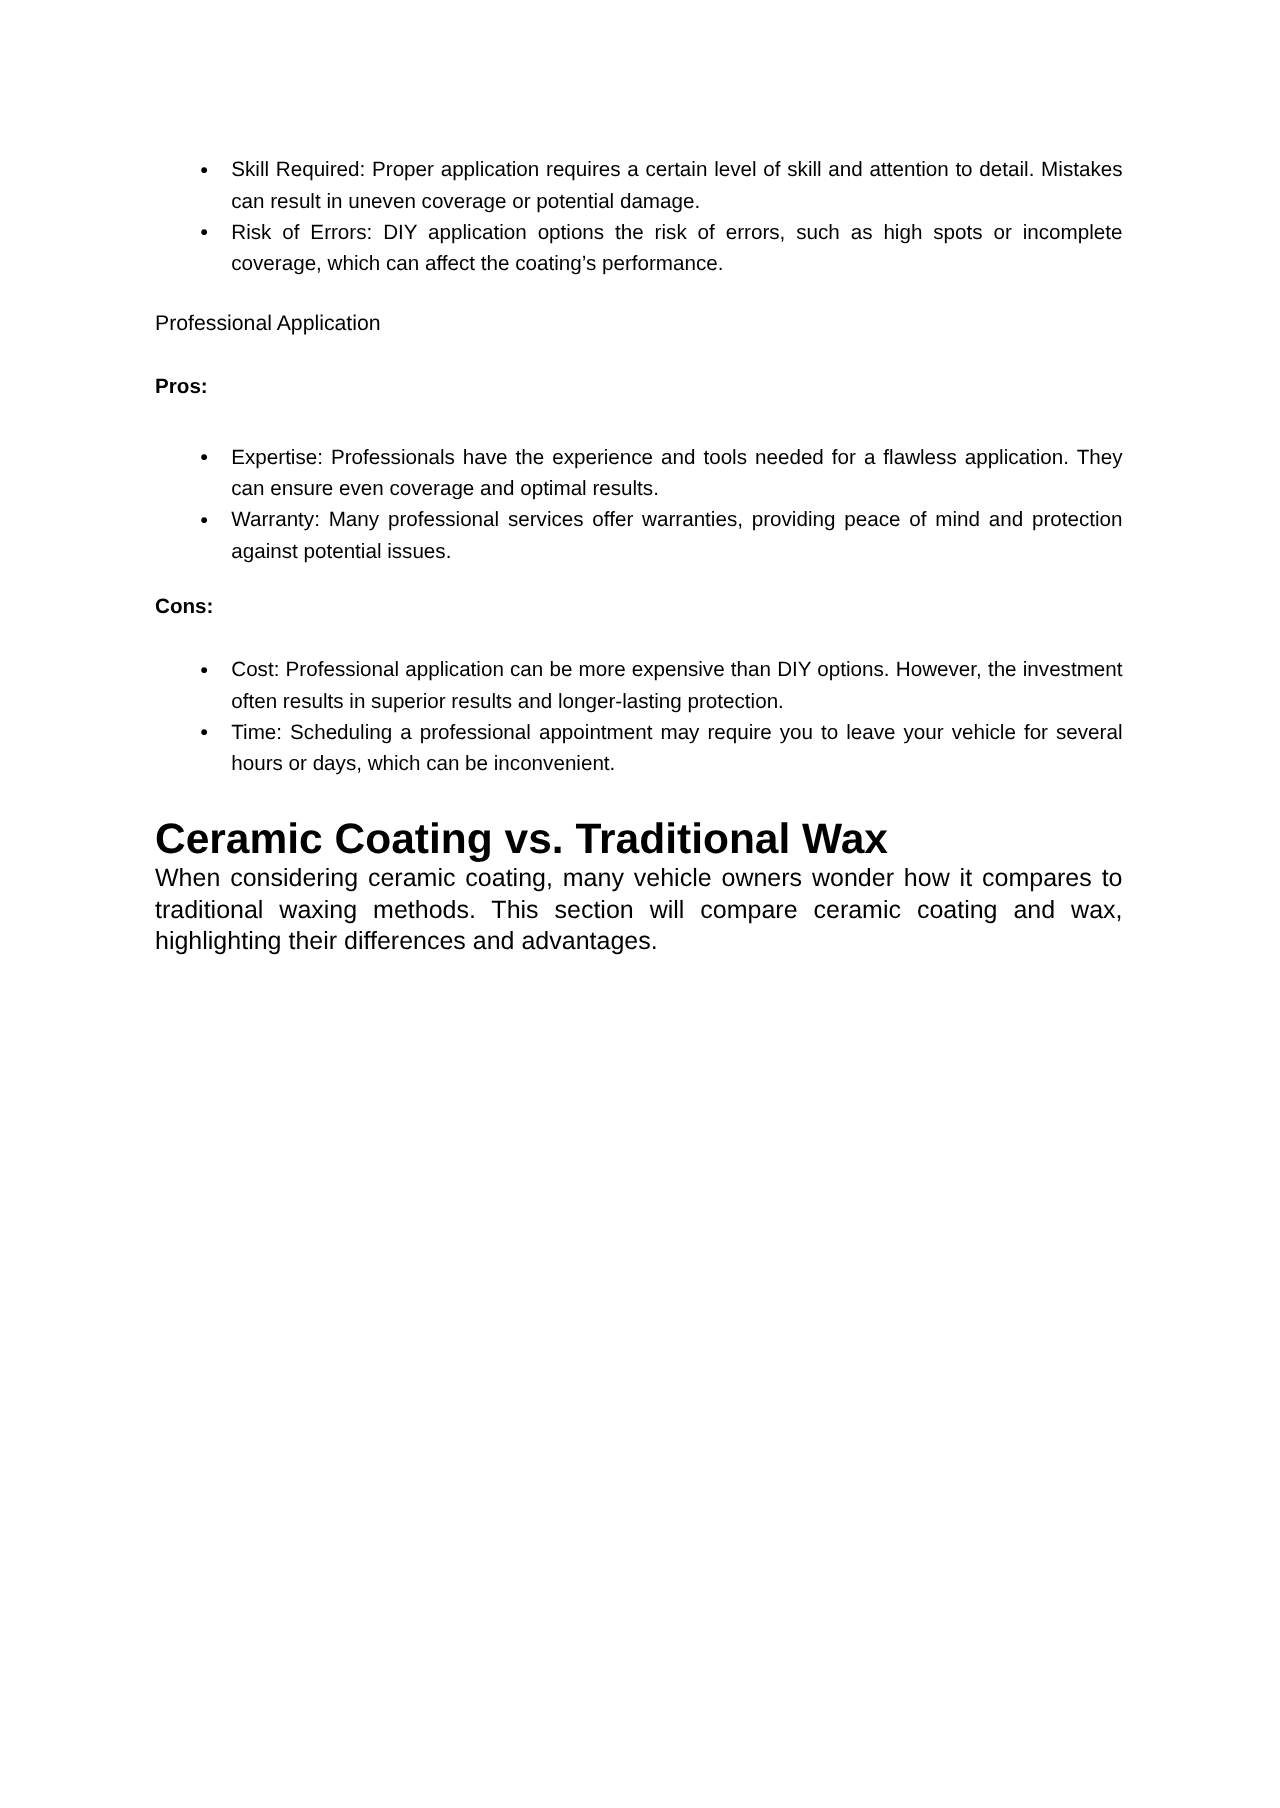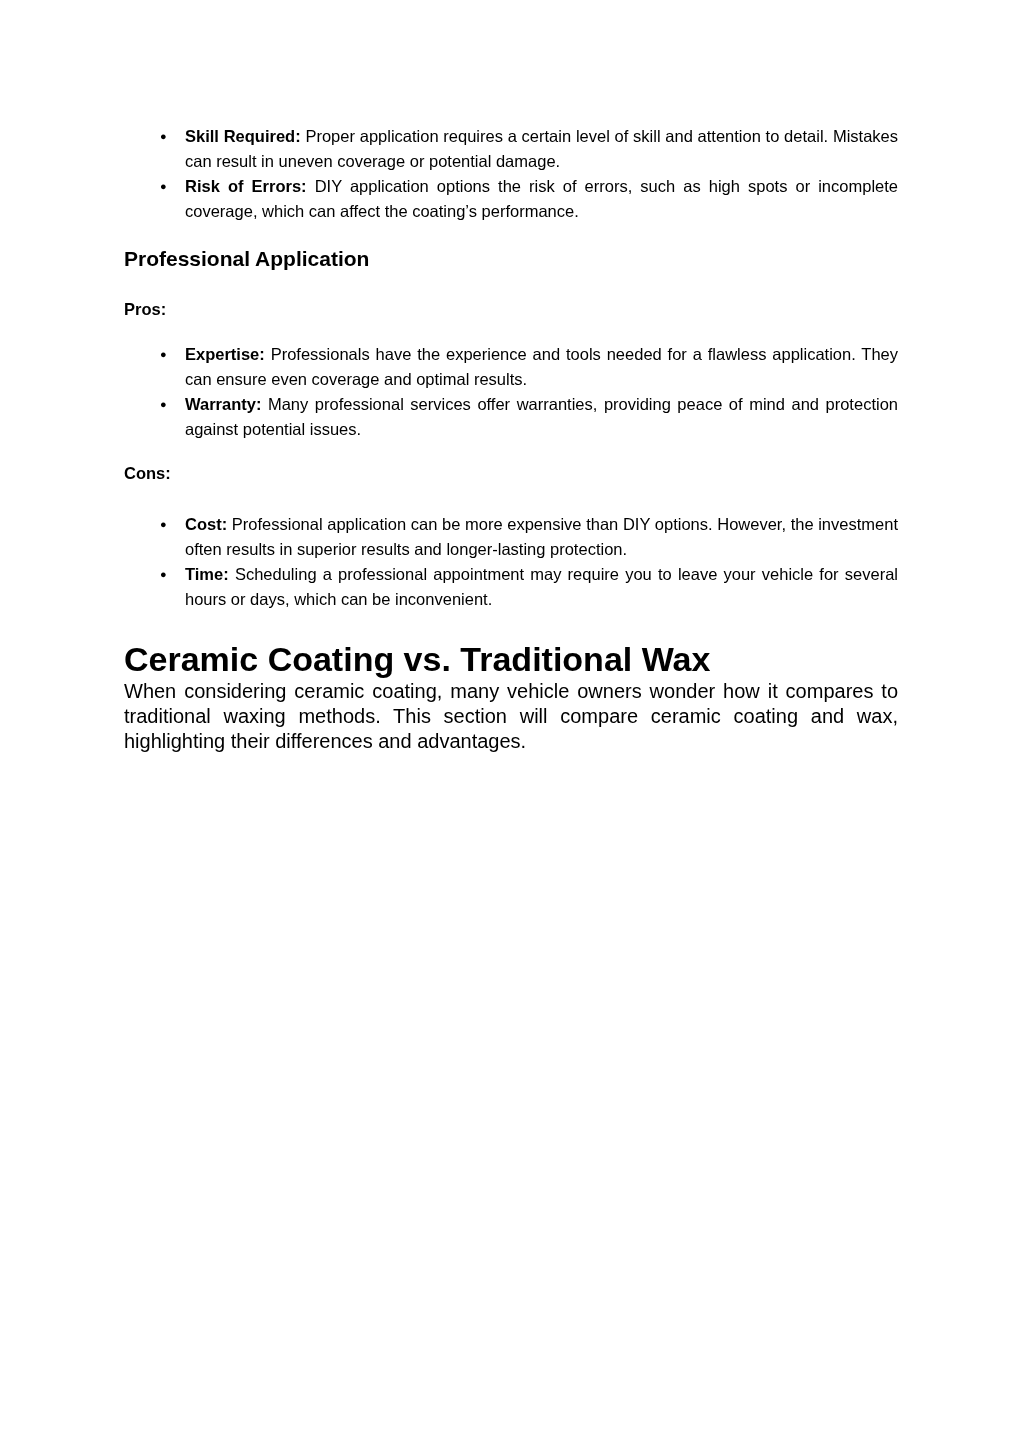--- a/index.html
+++ b/index.html
@@ -34,40 +34,40 @@
     line-height: 25px;
     text-align: justify;
   }
   ul.doc-list li .bullet {
     position: absolute;
     left: -25px;
     top: 0;
     font-size: 11px;
     line-height: 25px;
   }
-  .lead { font-weight: bold; }
+  .lead { font-weight: normal; }
   .h3 {
-    font-size: 21px;
+    font-size: 17px;
     line-height: 25px;
-    font-weight: bold;
+    font-weight: normal;
   }
   .h1 {
     font-size: 34px;
     line-height: 39px;
     font-weight: bold;
   }
   .bold-label {
     font-size: 16.5px;
     line-height: 25px;
     font-weight: bold;
   }
   
   .list-diy      { margin-bottom: 22px; }
   .h3-prof       { margin-bottom: 26px; }
-  .pros-label    { margin-bottom: 20px; }
+  .pros-label    { margin-bottom: 32px; }
   .list-pros     { margin-bottom: 19px; }
   .cons-label    { margin-bottom: 26px; }
   .list-cons     { margin-bottom: 28px; }
   .h1-comparison { }
 </style>
 </head>
 <body>
 
 <div class="page">
 

